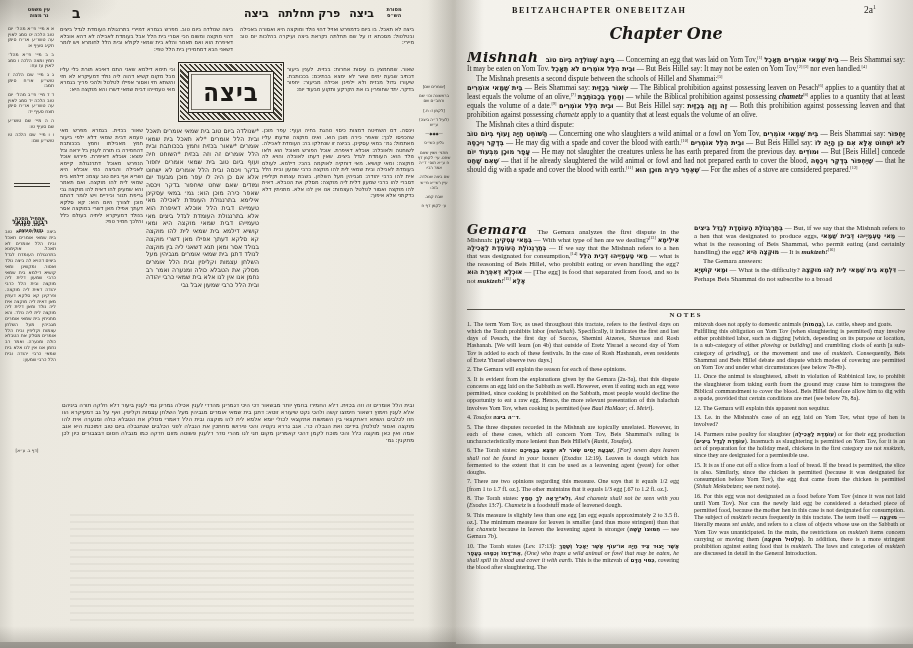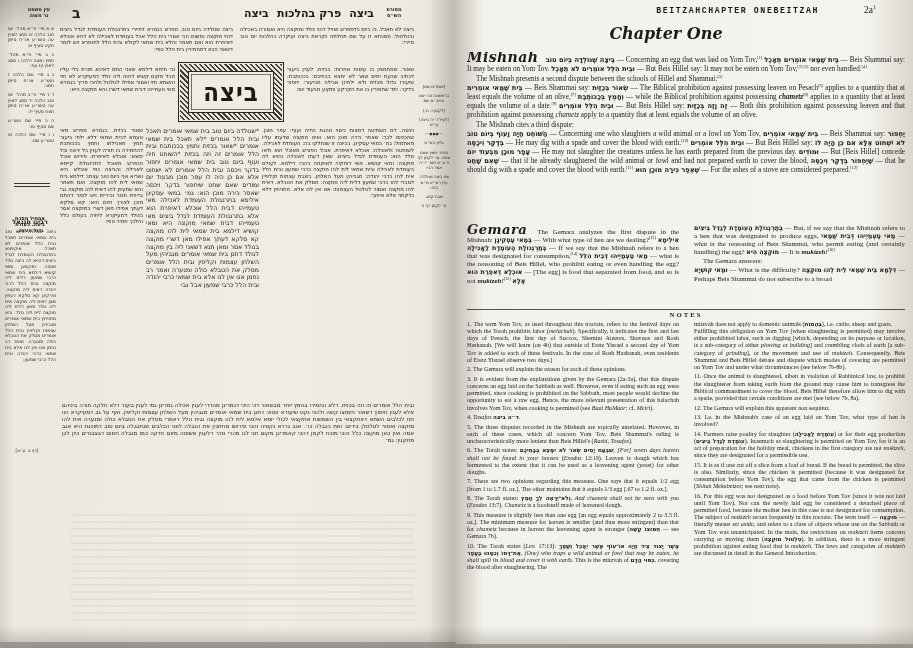--- a/index.html
+++ b/index.html
@@ -63,22 +63,22 @@
     display:flex;align-items:center;justify-content:center;}
   .title-word{font-family:"DejaVu Sans",sans-serif;font-weight:700;font-size:23px;transform:scaleY(1.12);letter-spacing:1px;}
   .ms-col{left:416px;top:84px;width:36px;height:270px;font-size:4.1px;line-height:5.2px;text-align:center;}
   .ms-item{margin-bottom:4px;direction:rtl;}
   .stray-note{position:absolute;left:10px;top:448px;width:34px;font-size:4.2px;line-height:5.2px;
     direction:rtl;text-align:center;font-family:"DejaVu Sans",sans-serif;}
   .ghost{position:absolute;left:70px;top:514px;width:344px;height:112px;opacity:.5;filter:blur(.7px);
     background:repeating-linear-gradient(180deg,rgba(125,118,106,.16) 0 2px,rgba(125,118,106,0) 2px 7px);}
 
   
-  .rp-header{position:absolute;left:73px;top:6px;width:290px;display:flex;justify-content:flex-end;
-    font-weight:700;font-size:8.2px;letter-spacing:1.6px;font-family:Liberation Mono, monospace;}
+  .rp-header{position:absolute;left:56px;top:6px;width:290px;display:flex;justify-content:flex-start;
+    font-weight:700;font-size:8.2px;letter-spacing:1.6px;}
   .rp-folio{position:absolute;left:408px;top:5px;font-size:9.5px;}
   .rp-chapter{position:absolute;left:10px;top:24px;width:400px;text-align:center;
     font-family:"DejaVu Serif",serif;font-style:italic;font-weight:700;font-size:16px;}
   .en{text-align:justify;font-size:7.2px;line-height:8.8px;}
   .rp-block{position:absolute;overflow:hidden;}
   .en-main{left:11px;top:52px;width:438px;height:174px;}
   .en-para{margin:0 0 1px 0;}
   .en-intro{text-align:left;text-indent:9px;margin:1px 0;}
   .gem-col{top:224px;height:84px;font-size:6.8px;line-height:8.1px;text-align:justify;}
   .gem-left{left:11px;width:212px;}
@@ -97,21 +97,21 @@
 <div class="canvas">
 
   <div class="page page-left">
 
     <div class="lp-header">
       <div class="corner-label lbl-em" style="white-space:pre-line;">עין משפט
 נר מצוה</div>
       <div class="lp-daf">ב</div>
       <div class="lp-title">
         <span>ביצה</span>
-        <span>פרק בהלכות</span>
+        <span>פרק תחלתה</span>
         <span>ביצה</span>
       </div>
       <div class="corner-label lbl-ms" style="white-space:pre-line;">מסורת
 הש״ס</div>
     </div>
 
     <div class="lp-block heb em-col">
         <div class="em-entry"><span class="sg-b">א א </span><span>מיי׳ פ״א מהל׳ יום טוב הלכה יט סמג לאוין עה טוש״ע או״ח סימן תקיג סעיף א:</span></div>
         <div class="em-entry"><span class="sg-b">ב ב </span><span>מיי׳ פ״א מהל׳ חמץ ומצה הלכה ו סמג לאוין עז עח:</span></div>
         <div class="em-entry"><span class="sg-b">ג ג </span><span>מיי׳ שם הלכה ז טוש״ע או״ח סימן תמב:</span></div>

